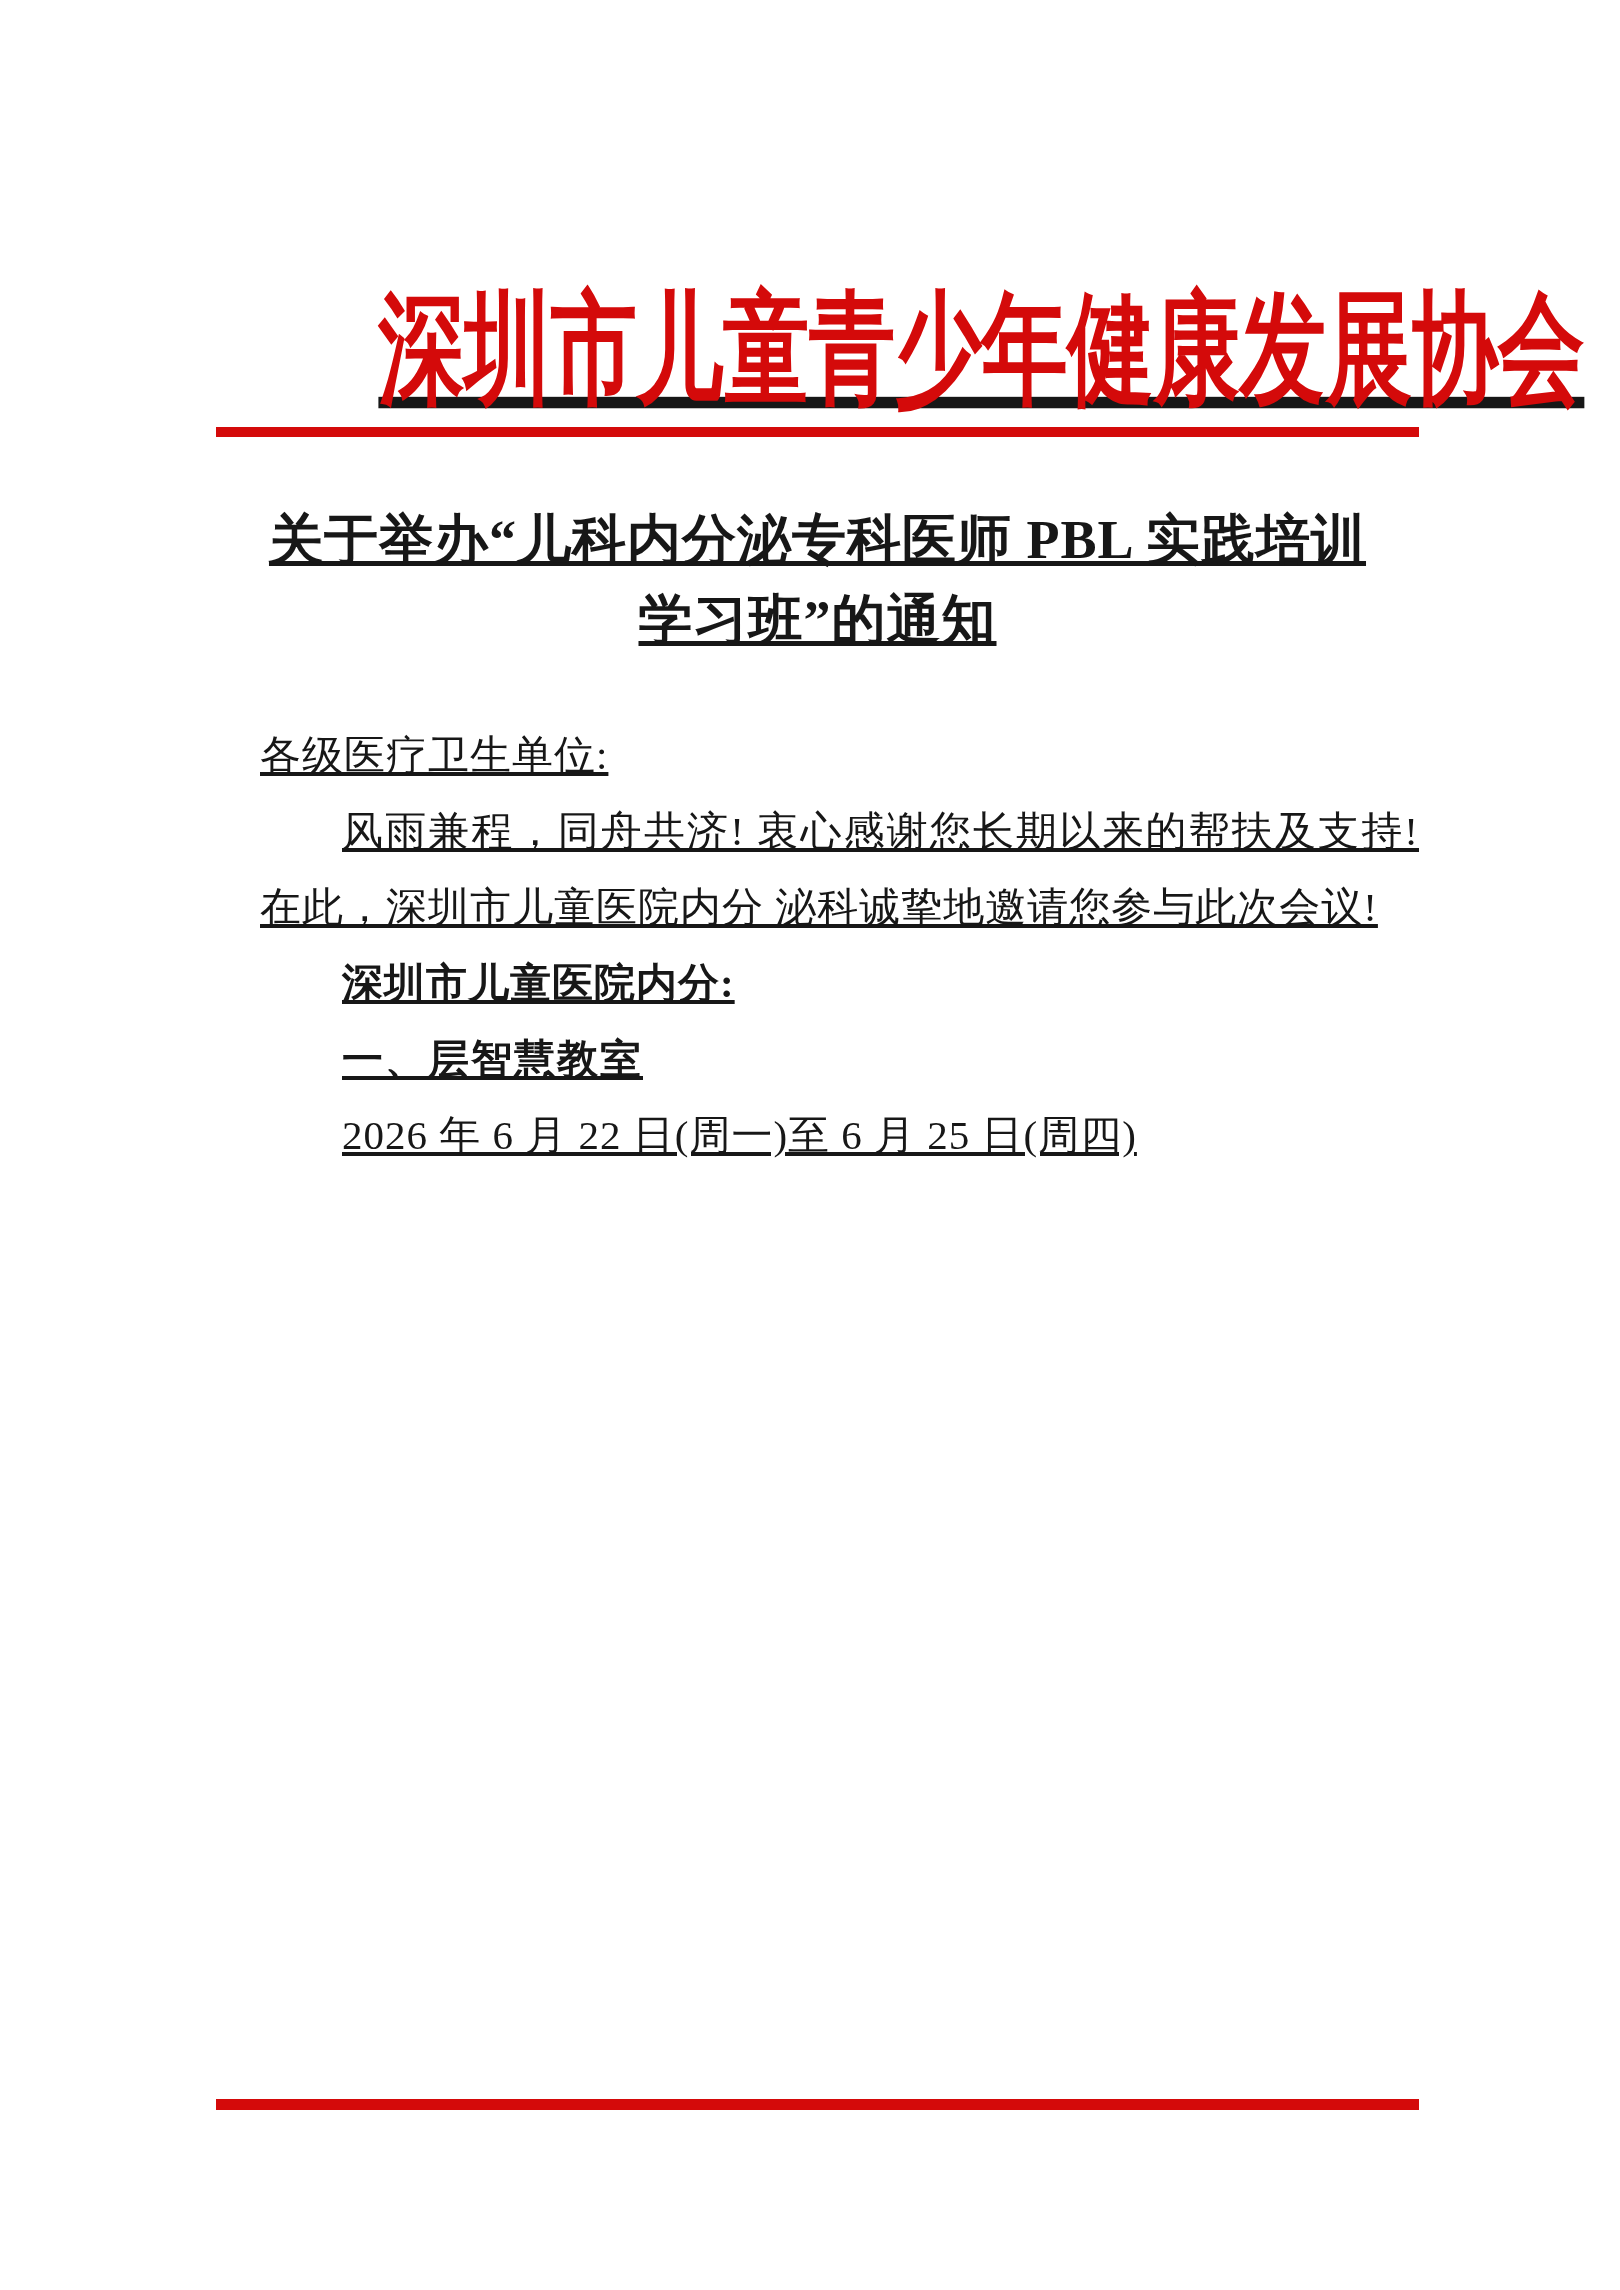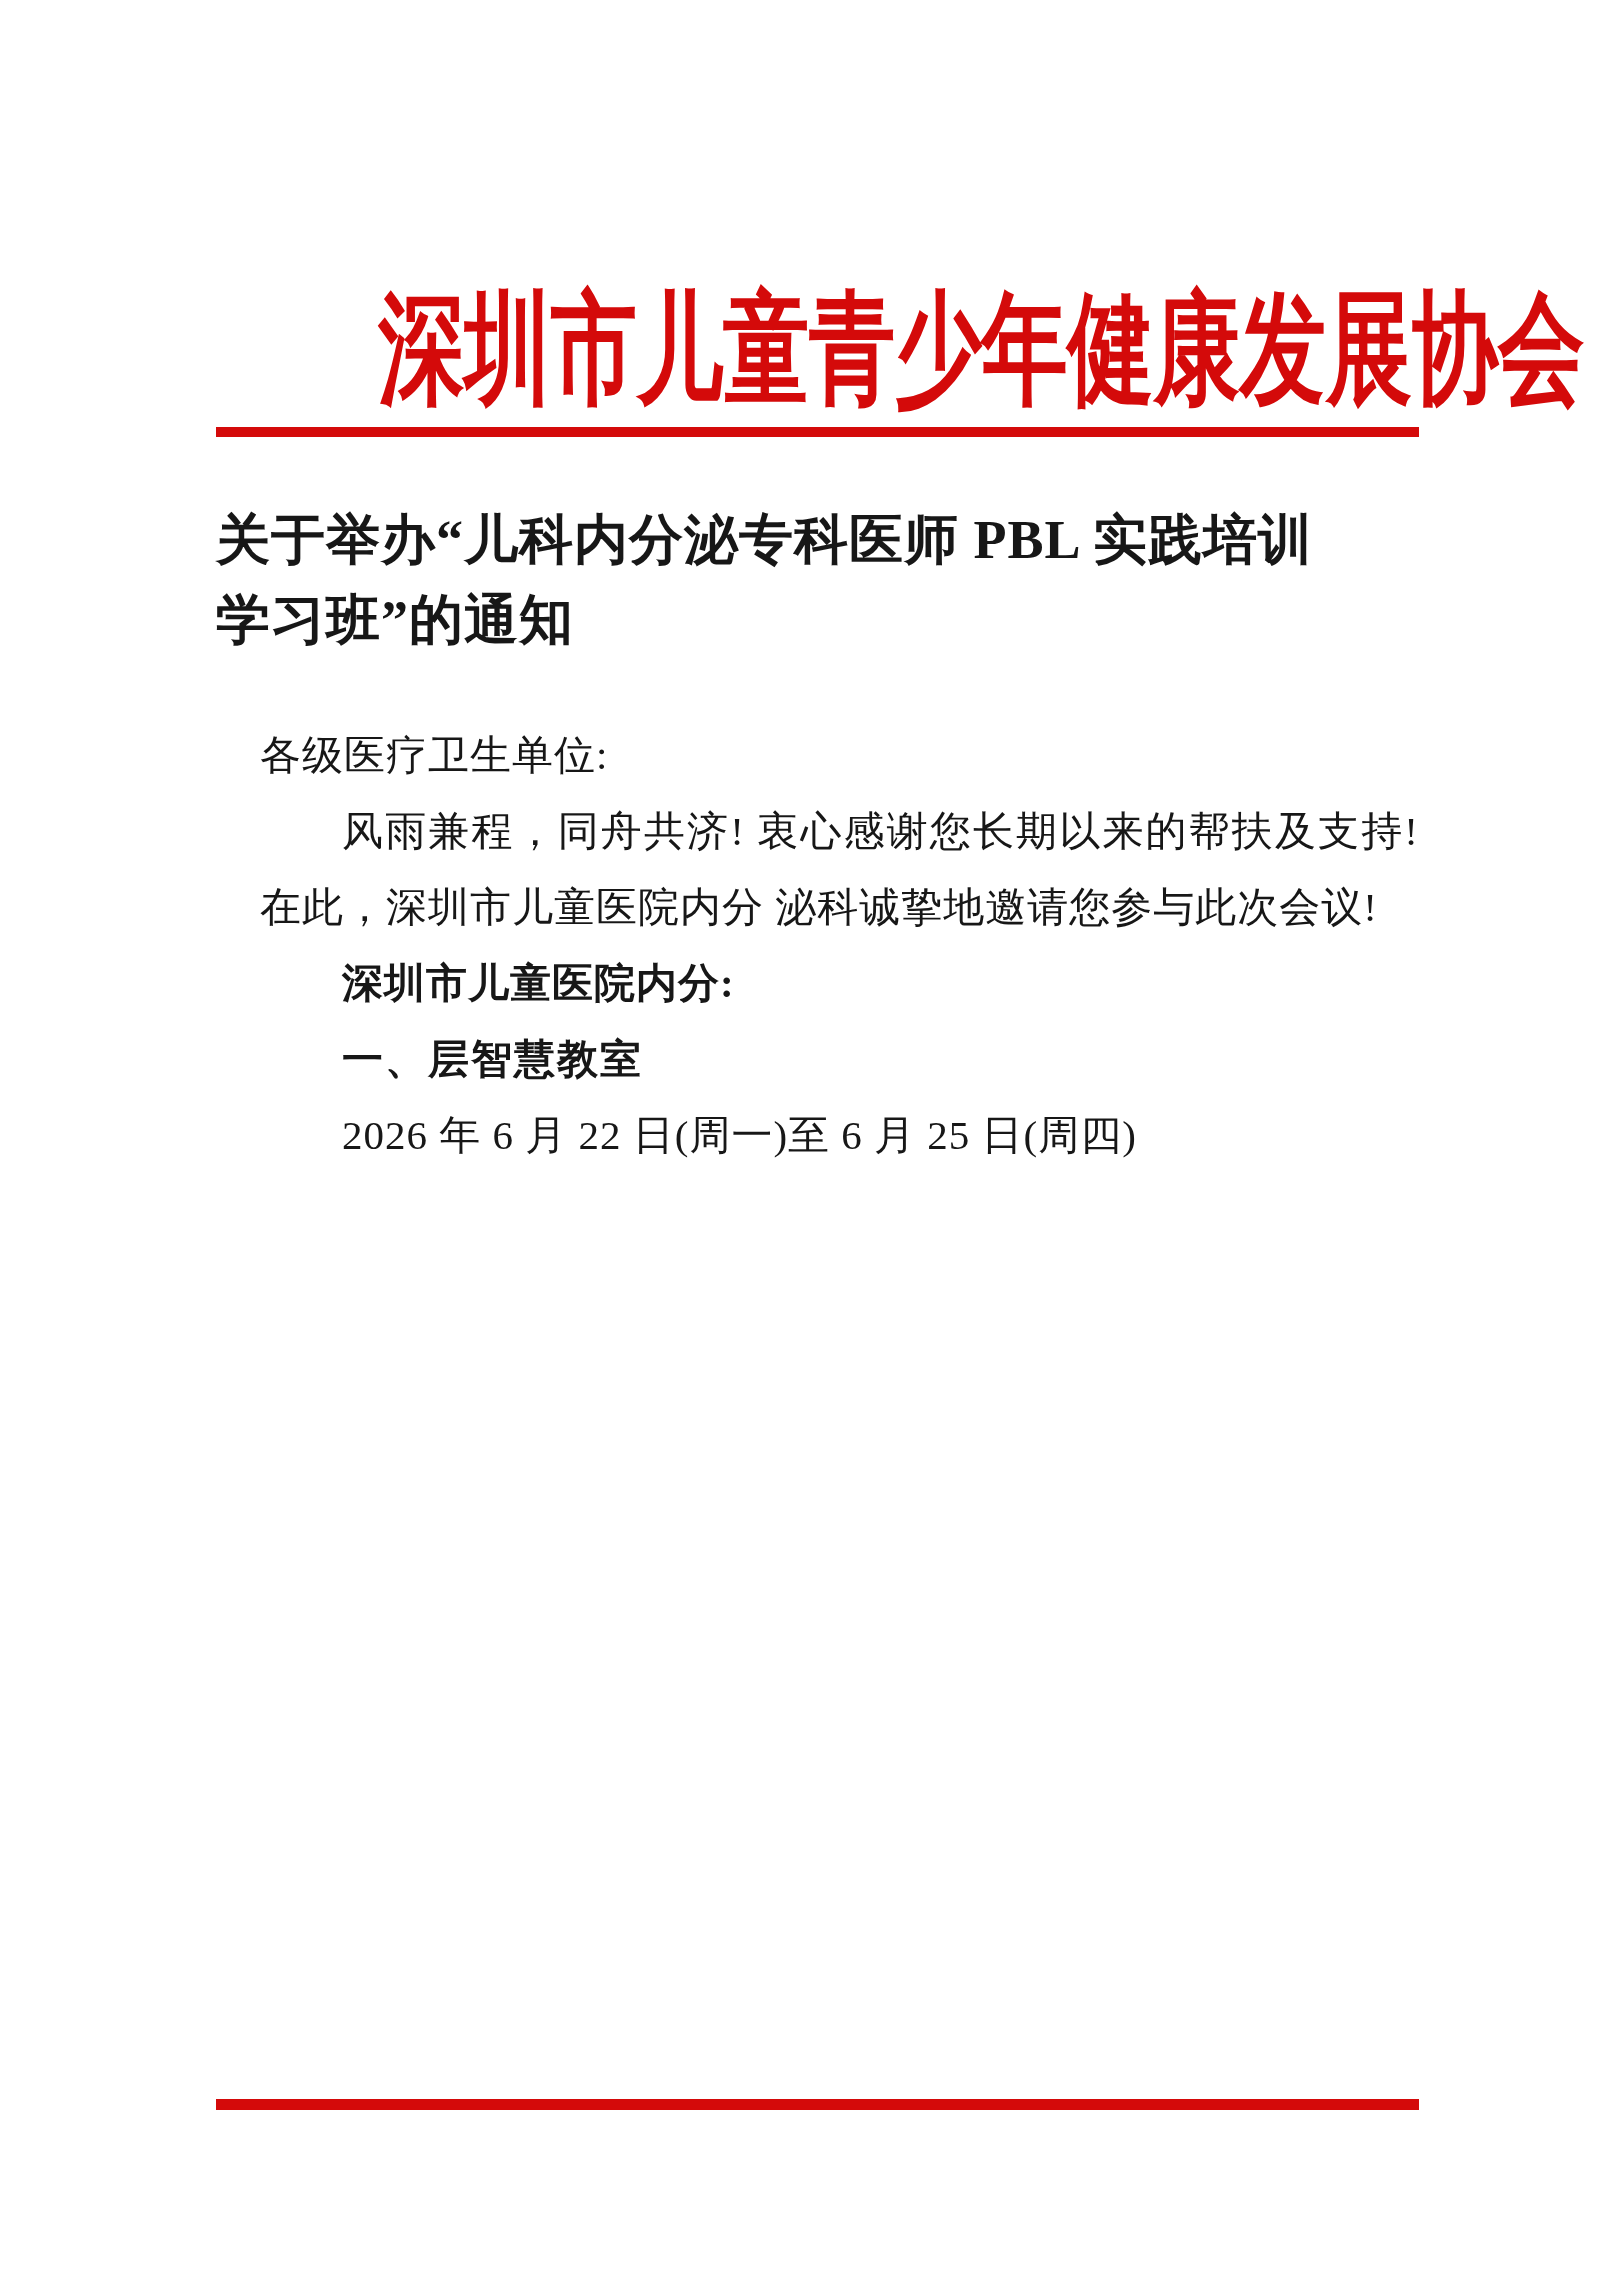--- a/index.html
+++ b/index.html
@@ -8,20 +8,21 @@
   .page {
     position: relative;
     width: 1620px;
     height: 2291px;
     margin: 0 auto;
     background: #ffffff;
     font-family: "Liberation Serif", "DejaVu Serif", serif;
     color: #171717;
     padding: 0 201px 0 216px;
     overflow: hidden;
+    text-decoration: underline;
   }
   .letterhead {
     margin-top: 286px;
     height: 127px;
     line-height: 127px;
     text-align: center;
     white-space: nowrap;
     font-weight: bold;
     font-size: 118px;
     color: var(--accent, #d40a0a);
@@ -37,20 +38,21 @@
     position: absolute;
     left: 216px;
     right: 201px;
     top: 2099px;
   }
   .doc-title {
     margin-top: 63px;
     font-size: 54px;
     line-height: 80px;
     font-weight: bold;
+    text-align: center;
     letter-spacing: 1px;
   }
   .body-text {
     margin-top: 57px;
     font-size: 41px;
     line-height: 76px;
     text-align: justify;
     letter-spacing: 1px;
     margin-left: 44px;
   }

